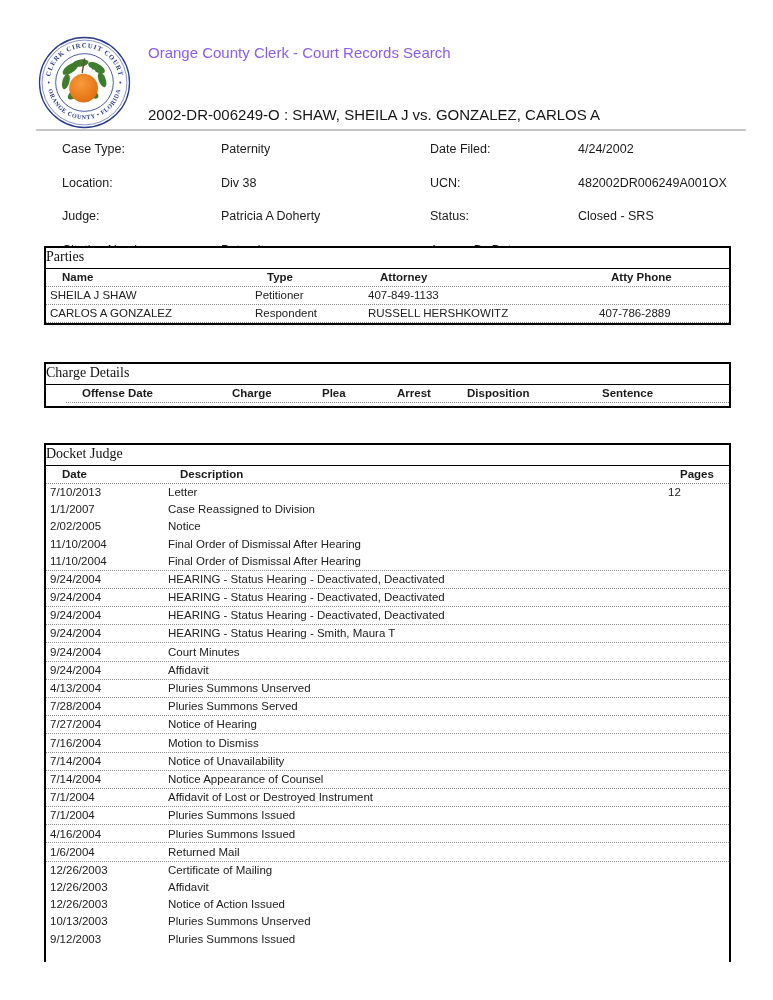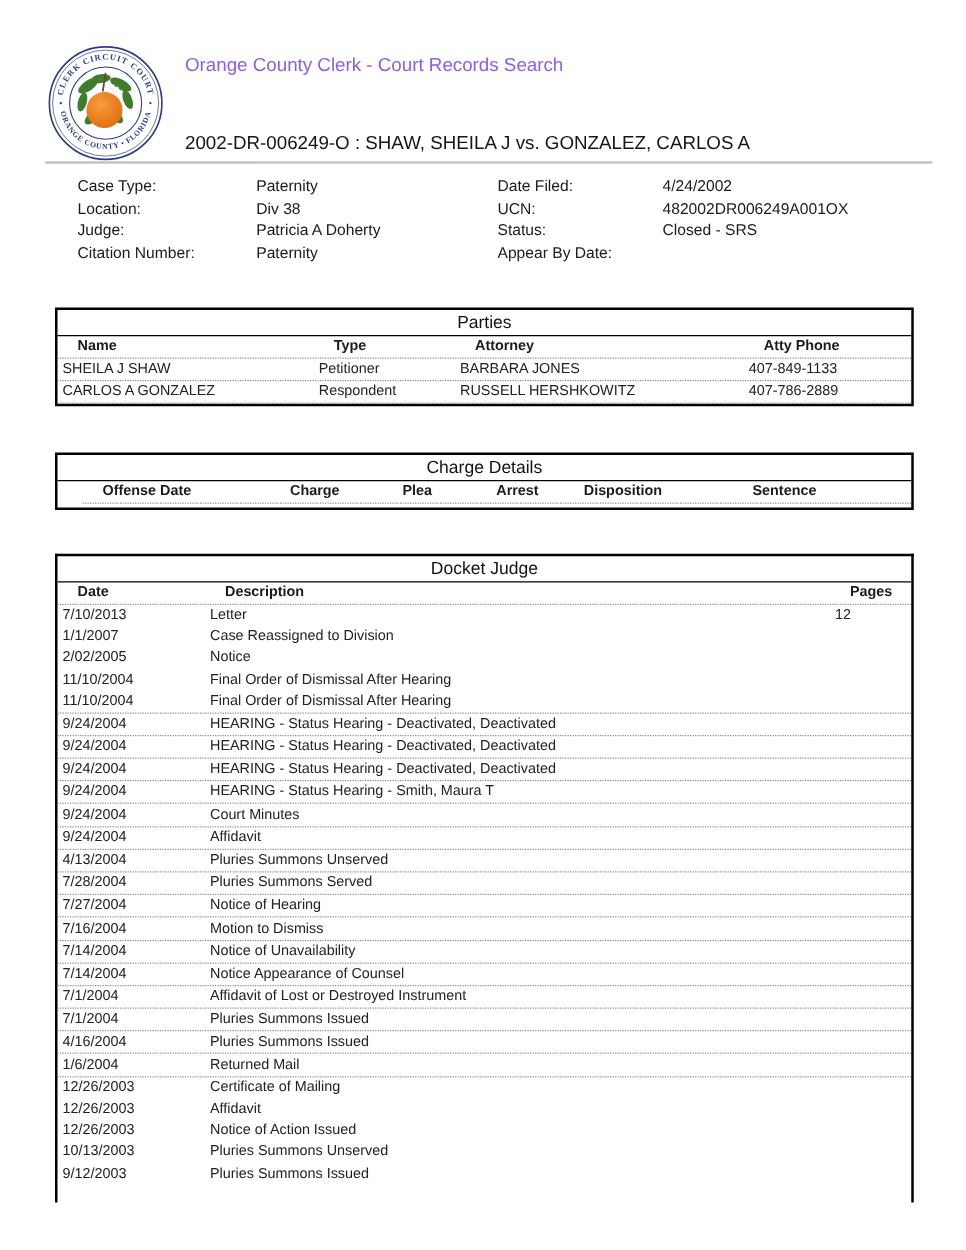--- a/index.html
+++ b/index.html
@@ -9,26 +9,26 @@
     font-family:"Liberation Sans", sans-serif; color:#1b1b1b;
   }
   .seal { position:absolute; left:38px; top:36px; width:93px; height:93px; }
   .app-title  { position:absolute; left:148px; top:44px;  font-size:15px; color:#8b5cf6; }
   .case-title { position:absolute; left:148px; top:106px; font-size:15px; color:#161616; }
   .divider { position:absolute; left:36px; top:129px; width:710px; height:2px;
              background:#c4c4c4; border-radius:2px; }
 
   .case-info { position:absolute; left:62px; top:141px; width:690px;
                display:grid; grid-template-columns:143px 193px 132px 1fr;
-               font-size:12.5px; line-height:17.7px; }
+               font-size:12.5px; line-height:17.7px;gap:16px; }
   .case-info .cell { white-space:nowrap; overflow:hidden; }
 
   .tbl { position:absolute; left:44px; width:687px; border:2px solid #000; background:#fff; }
-  .tbl-title { text-align:center; font-size:14px; line-height:16.5px; padding:1px 0 2px;
-               border-bottom:1.5px solid #000; color:#111; }
+  .tbl-title { font-size:14px; line-height:16.5px; padding:1px 0 2px;
+               border-bottom:1.5px solid #000; color:#111;font-family:Liberation Serif, serif; }
   .thead { display:grid; font-weight:bold; font-size:11.5px;padding-left:12px; }
   .thead .td, .tr .td { padding:1.3px 4px; line-height:14.6px; white-space:nowrap; overflow:hidden; }
   .tr { display:grid; font-size:11.5px; color:#222; }
   .td.c { text-align:left; }
 
   .cols-parties { grid-template-columns:205px 113px 231px 1fr; }
   .cols-charges { grid-template-columns:150px 90px 75px 70px 135px 1fr; }
   .cols-docket  { grid-template-columns:118px 500px 1fr; }
 
   .parties { top:246px; }
@@ -121,21 +121,20 @@
     <div class="thead cols-parties">
       <div class="td">Name</div>
       <div class="td">Type</div>
       <div class="td">Attorney</div>
       <div class="td">Atty Phone</div>
     </div>
     <div id="parties-body">
         <div class="tr cols-parties">
           <div class="td">SHEILA J SHAW</div>
           <div class="td">Petitioner</div>
-          <div class="td">BARBARA JONES</div>
           <div class="td">407-849-1133</div>
         </div>
         <div class="tr cols-parties">
           <div class="td">CARLOS A GONZALEZ</div>
           <div class="td">Respondent</div>
           <div class="td">RUSSELL HERSHKOWITZ</div>
           <div class="td">407-786-2889</div>
         </div>
       </div>
   </section>

